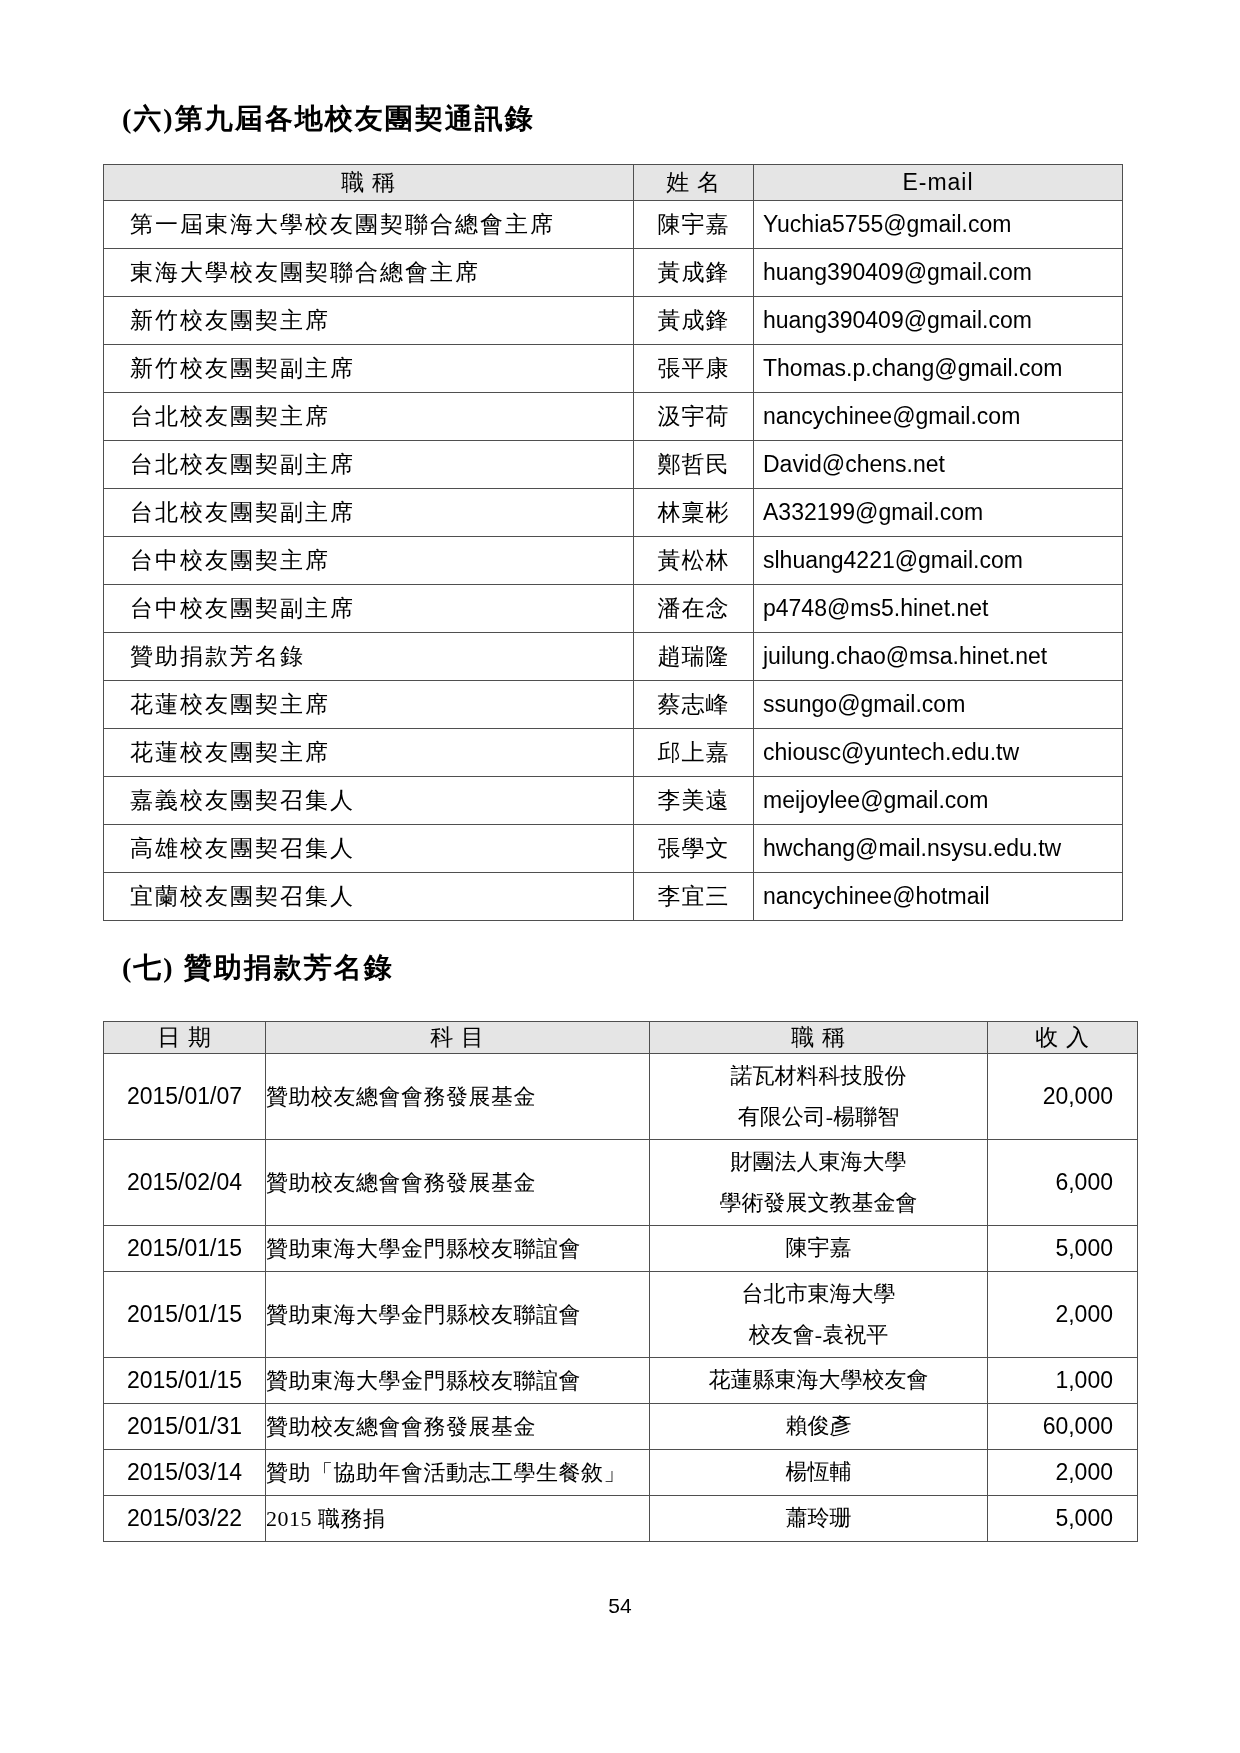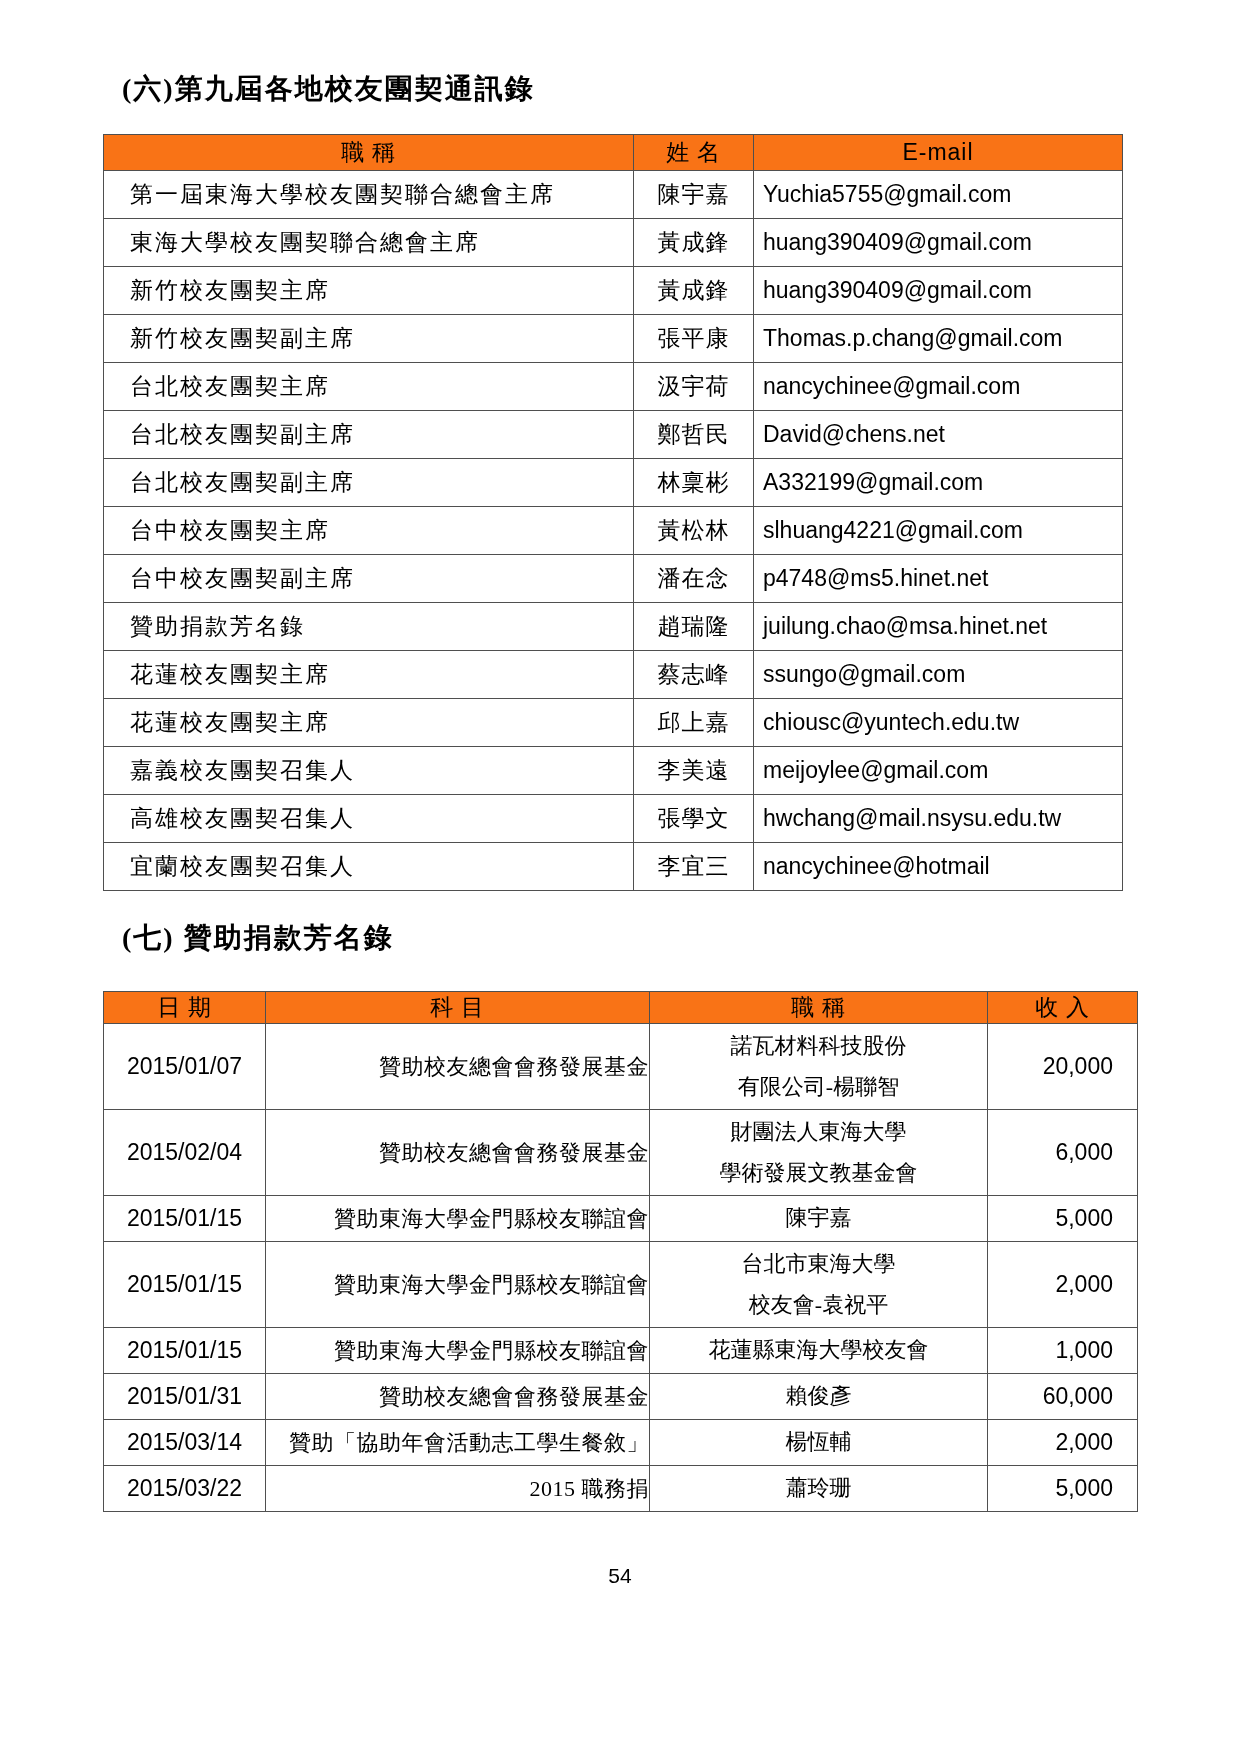--- a/index.html
+++ b/index.html
@@ -11,34 +11,34 @@
     position: relative;
   }
   .content { position: absolute; left: 103px; top: 0; width: 1034px; }
 
   .sec-title {
     font-weight: bold;
     font-size: 28px;
     letter-spacing: 2px;
     margin-left: 19px;
   }
-  .sec-title.first { padding-top: 70px; font-family: Liberation Serif, serif; }
+  .sec-title.first { padding-top: 100px; font-family: Liberation Serif, serif; }
   .sec-title.second { margin-top: 28px; }
 
   table.grid {
     border-collapse: collapse;
     table-layout: fixed;
   }
   table.grid th, table.grid td {
     border: 1.5px solid #4f4f4f;
     vertical-align: middle;
     overflow: hidden;
   }
   table.grid th {
-    background: #f97316;
+    background: #e5e5e5;
     font-weight: normal;
     font-size: 23px;
     letter-spacing: 1px;
   }
 
   
   .t1 { margin-top: 26px; width: 1019px; }
   .t1 th { height: 36px; }
   .t1 td { height: 48px; font-size: 23px; }
   .t1 td.c-title { text-align: left; padding-left: 26px; letter-spacing: 2px; }
@@ -54,21 +54,21 @@
   .t2 { margin-top: 34px; width: 1034px; }
   .t2 th { height: 31px; }
   .t2 td { font-size: 22px; }
   .t2 tr.tall td { height: 86px; }
   .t2 tr.short td { height: 46px; }
   .t2 td.c-date {
     text-align: center;
     font-family: "Liberation Sans", "DejaVu Sans", sans-serif;
     font-size: 23px;
   }
-  .t2 td.c-subject { text-align: right; letter-spacing: 0.5px; }
+  .t2 td.c-subject { text-align: left; letter-spacing: 0.5px; }
   .t2 td.c-donor { text-align: center; white-space: pre-line; line-height: 1.85; }
   .t2 td.c-amount {
     text-align: right; padding-right: 24px;
     font-family: "Liberation Sans", "DejaVu Sans", sans-serif;
     font-size: 23px;
   }
 
   .page-number {
     margin-top: 52px;
     text-align: center;

